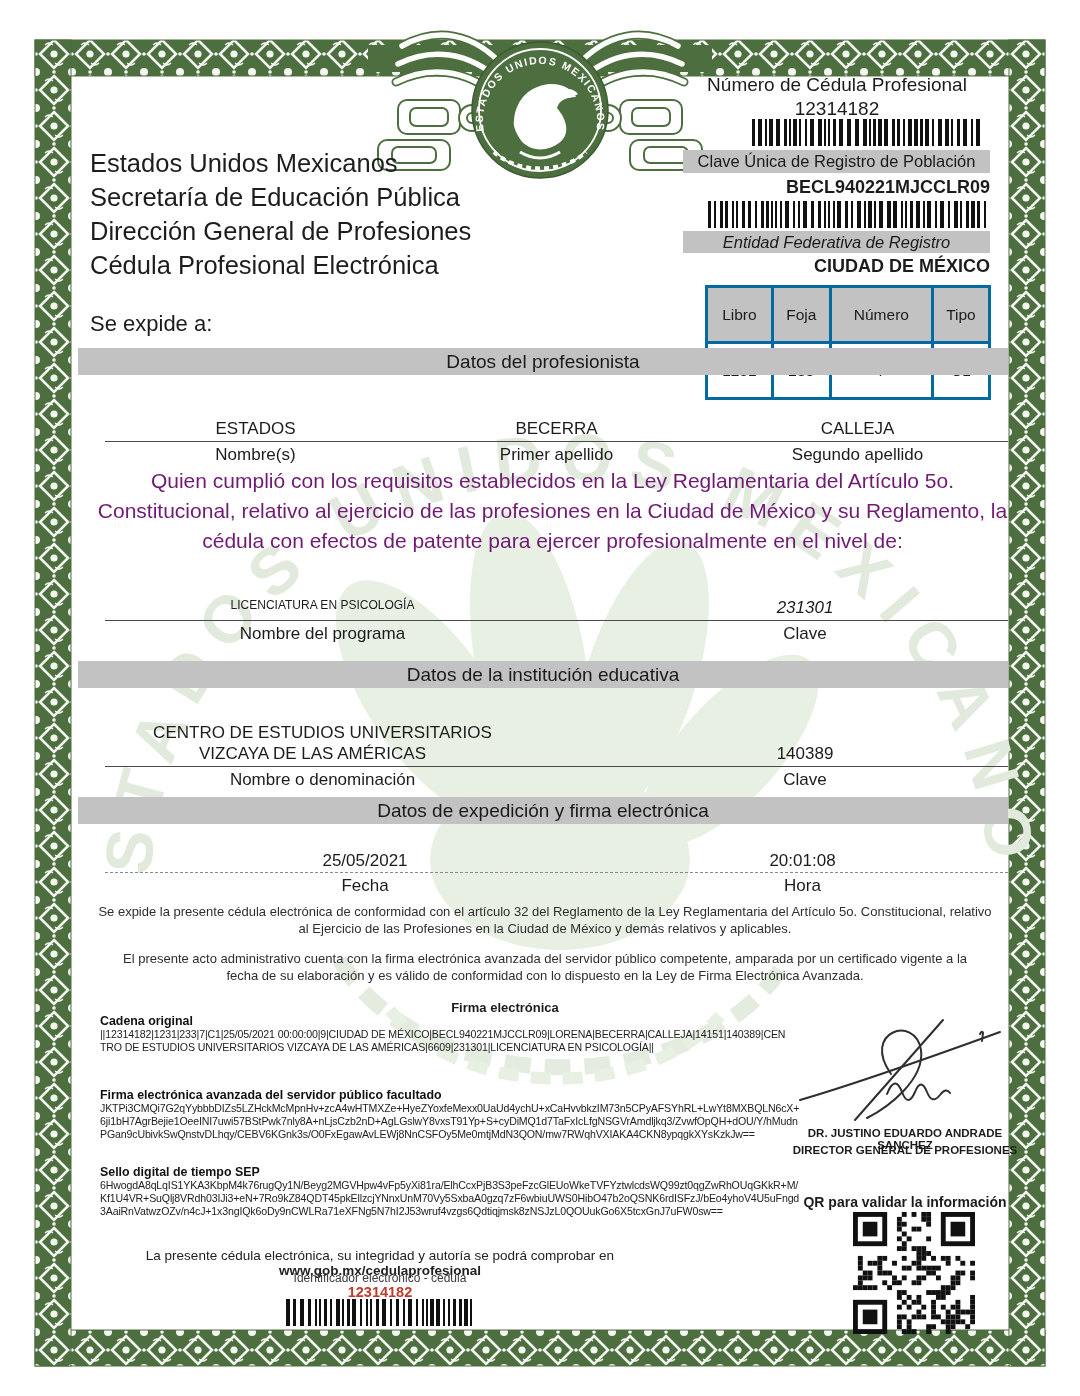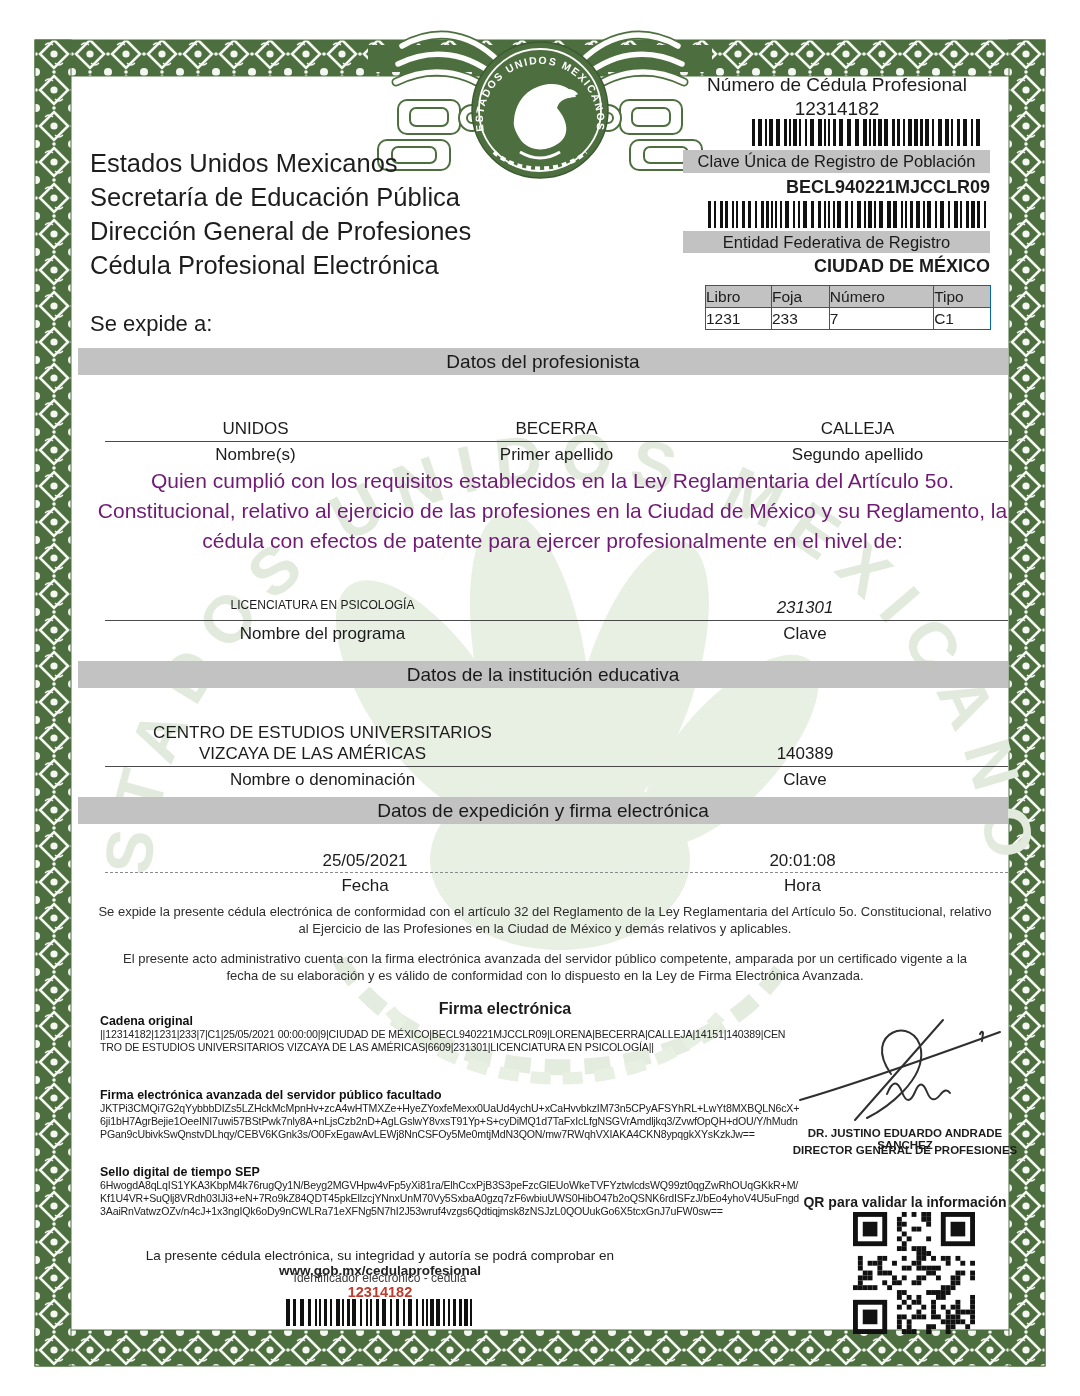--- a/index.html
+++ b/index.html
@@ -10,21 +10,21 @@
   .right{text-align:right;}
   .band{background:#c2c2c2;color:#1a1a1a;text-align:center;}
   .rule{border-top:1px solid #4a4a4a;height:0;}
   .rule-dash{border-top:1px dashed #8a8a8a;height:0;}
   .barcode{display:flex;align-items:stretch;overflow:hidden;}
   .barcode i{background:#101010;height:100%;flex:none;display:block;}
   .tinytxt{font-size:10.6px;line-height:12.8px;color:#222;word-break:break-all;letter-spacing:-0.15px;}
   .lbl-b{font-weight:bold;font-size:12.4px;color:#111;}
   .wm{pointer-events:none;}
   .regtable{border-collapse:collapse;width:100%;}
-  .regtable td{border:1px solid #0369a1;text-align:left;font-size:15.5px;padding:1px 0;height:19px;}
+  .regtable td{border:3px solid #0369a1;text-align:center;font-size:15.5px;padding:17px 0;height:19px;}
   .regtable tr.hd td{background:#c2c2c2;}
 </style>
 </head>
 <body>
 
 <div class="page">
 
   <svg class="abs wm" style="left:0;top:0;" width="1080" height="1396">
     <defs>
       <pattern id="orn" width="36" height="36" patternUnits="userSpaceOnUse">
@@ -200,21 +200,21 @@
       <i style="width: 4px; margin-right: 4px;"></i>
       <i style="width: 2px; margin-right: 4px;"></i>
       <i style="width: 4px; margin-right: 2px;"></i>
       <i style="width: 2px; margin-right: 4px;"></i>
       <i style="width: 3px; margin-right: 2px;"></i>
       <i style="width: 4px; margin-right: 2px;"></i>
       <i style="width: 3px; margin-right: 4px;"></i>
       <i style="width: 2px; margin-right: 4px;"></i>
     </div>
 
-  <div class="abs band" style="left:683px;top:231px;width:307px;height:22px;line-height:22px;font-size:16.5px;">Entidad Federativa de Registro</div>
+  <div class="abs band" style="left:683px;top:231px;width:307px;height:22px;line-height:22px;font-size:16.5px;font-style:italic;">Entidad Federativa de Registro</div>
   <div class="abs right" style="left:683px;top:256px;width:307px;font-size:18px;font-weight:bold;">CIUDAD DE MÉXICO</div>
 
   <table class="abs regtable" style="left:705px;top:285px;width:286px;">
     <tbody>
         <tr class="hd">
       <td>Libro</td>
       <td>Foja</td>
       <td>Número</td>
       <td>Tipo</td>
     </tr>
@@ -223,21 +223,21 @@
       <td>233</td>
       <td>7</td>
       <td>C1</td>
     </tr>
   </tbody>
     </table>
 
   <div class="abs band" style="left:78px;top:348px;width:930px;height:27px;line-height:27px;font-size:19px;">Datos del profesionista</div>
 
   <div class="abs" style="left:105px;top:419px;width:903px;display:flex;">
-    <div class="center" style="flex:1;font-size:17px;">UNIDOS</div>
+    <div class="center" style="flex:1;font-size:17px;">ESTADOS</div>
     <div class="center" style="flex:1;font-size:17px;">BECERRA</div>
     <div class="center" style="flex:1;font-size:17px;">CALLEJA</div>
   </div>
   <div class="abs rule" style="left:105px;top:441px;width:903px;"></div>
   <div class="abs" style="left:105px;top:445px;width:903px;display:flex;">
     <div class="center" style="flex:1;font-size:17px;">Nombre(s)</div>
     <div class="center" style="flex:1;font-size:17px;">Primer apellido</div>
     <div class="center" style="flex:1;font-size:17px;">Segundo apellido</div>
   </div>
 
@@ -262,21 +262,21 @@
 
   <div class="abs center" style="left:105px;top:851px;width:520px;font-size:17px;">25/05/2021</div>
   <div class="abs center" style="left:625px;top:851px;width:355px;font-size:17px;">20:01:08</div>
   <div class="abs rule-dash" style="left:105px;top:872px;width:903px;"></div>
   <div class="abs center" style="left:105px;top:876px;width:520px;font-size:17px;">Fecha</div>
   <div class="abs center" style="left:625px;top:876px;width:355px;font-size:17px;">Hora</div>
 
   <div class="abs center" style="left:95px;top:903px;width:900px;font-size:13px;line-height:17px;color:#2e2e2e;">Se expide la presente cédula electrónica de conformidad con el artículo 32 del Reglamento de la Ley Reglamentaria del Artículo 5o. Constitucional, relativo al Ejercicio de las Profesiones en la Ciudad de México y demás relativos y aplicables.</div>
   <div class="abs center" style="left:110px;top:950px;width:870px;font-size:13px;line-height:17px;color:#2e2e2e;">El presente acto administrativo cuenta con la firma electrónica avanzada del servidor público competente, amparada por un certificado vigente a la fecha de su elaboración y es válido de conformidad con lo dispuesto en la Ley de Firma Electrónica Avanzada.</div>
 
-  <div class="abs center" style="left:100px;top:1000px;width:810px;font-size:16px;font-weight:bold;">Firma electrónica</div>
+  <div class="abs center" style="left:100px;top:1000px;width:810px;font-size:13px;font-weight:bold;">Firma electrónica</div>
 
   <div class="abs lbl-b" style="left:100px;top:1014px;">Cadena original</div>
   <div class="abs tinytxt" style="left:100px;top:1028px;width:690px;">||12314182|1231|233|7|C1|25/05/2021 00:00:00|9|CIUDAD DE MÉXICO|BECL940221MJCCLR09|LORENA|BECERRA|CALLEJA|14151|140389|CENTRO DE ESTUDIOS UNIVERSITARIOS VIZCAYA DE LAS AMÉRICAS|6609|231301|LICENCIATURA EN PSICOLOGÍA||</div>
 
   <div class="abs lbl-b" style="left:100px;top:1088px;">Firma electrónica avanzada del servidor público facultado</div>
   <div class="abs tinytxt" style="left:100px;top:1102px;width:700px;">JKTPi3CMQi7G2qYybbbDIZs5LZHckMcMpnHv+zcA4wHTMXZe+HyeZYoxfeMexx0UaUd4ychU+xCaHvvbkzIM73n5CPyAFSYhRL+LwYt8MXBQLN6cX+6ji1bH7AgrBejie1OeeINI7uwi57BStPwk7nly8A+nLjsCzb2nD+AgLGslwY8vxsT91Yp+S+cyDiMQ1d7TaFxIcLfgNSGVrAmdljkq3/ZvwfOpQH+dOU/Y/hMudnPGan9cUbivkSwQnstvDLhqy/CEBV6KGnk3s/O0FxEgawAvLEWj8NnCSFOy5Me0mtjMdN3QON/mw7RWqhVXIAKA4CKN8ypqgkXYsKzkJw==</div>
 
   <div class="abs lbl-b" style="left:100px;top:1165px;">Sello digital de tiempo SEP</div>
   <div class="abs tinytxt" style="left:100px;top:1179px;width:700px;">6HwogdA8qLqIS1YKA3KbpM4k76rugQy1N/Beyg2MGVHpw4vFp5yXi81ra/ElhCcxPjB3S3peFzcGlEUoWkeTVFYztwlcdsWQ99zt0qgZwRhOUqGKkR+M/Kf1U4VR+SuQlj8VRdh03IJi3+eN+7Ro9kZ84QDT45pkEllzcjYNnxUnM70Vy5SxbaA0gzq7zF6wbiuUWS0HibO47b2oQSNK6rdISFzJ/bEo4yhoV4U5uFngd3AaiRnVatwzOZv/n4cJ+1x3ngIQk6oDy9nCWLRa71eXFNg5N7hI2J53wruf4vzgs6Qdtiqjmsk8zNSJzL0QOUukGo6X5tcxGnJ7uFW0sw==</div>
 

